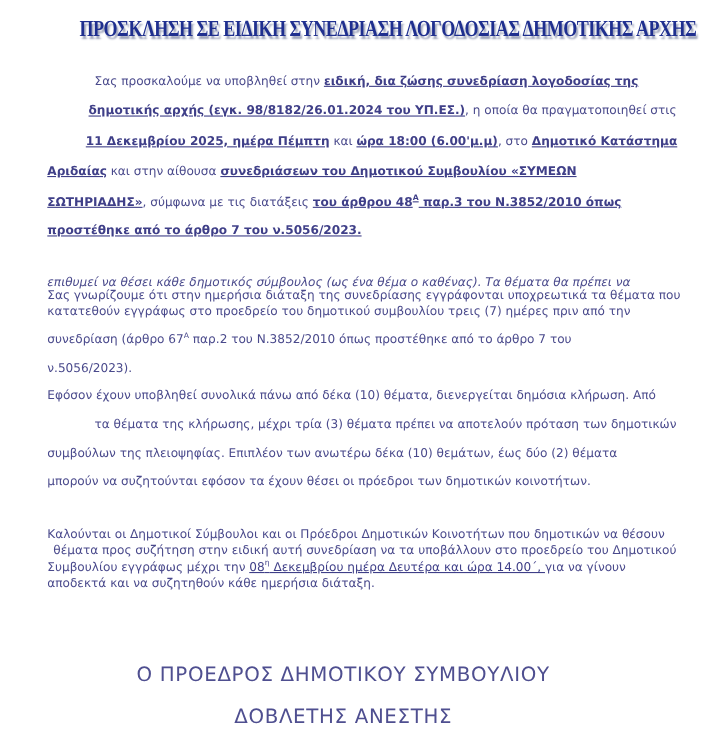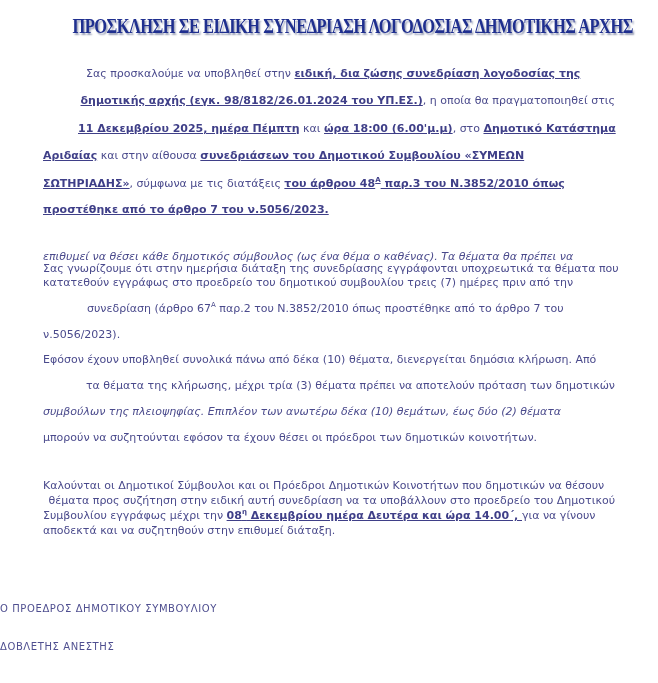--- a/index.html
+++ b/index.html
@@ -6,22 +6,22 @@
   body { width:658px; height:683px; position:relative; overflow:hidden;
          font-family:"DejaVu Sans", sans-serif; color:#4a4a8c; }
   .title { position:absolute; left:0; top:14px; width:658px; text-align:center;
            font-family:"Liberation Serif", serif; font-weight:bold; font-size:21px;
            color:#1f2f8f; letter-spacing:-0.6px; transform:scaleX(0.78); transform-origin:center;
            text-shadow:2px 2px 2px #9aa0b8; white-space:nowrap; }
   .block { position:absolute; left:43px; width:572px; font-size:11px; }
   .line { position:absolute; left:0; width:572px; white-space:nowrap; height:16px; line-height:16px; }
   b, .b { font-weight:bold; color:#3f3f88;text-decoration:underline; }
   sup { font-size:7px; vertical-align:5px; line-height:0; }
-  .u { text-decoration:underline; font-weight:bold; color:#3f3f88; }
-  .sig { position:absolute; left:0; width:624px; font-size:10px; color:#4f4f90; letter-spacing:0.6px; }
+  .u { text-decoration:underline; font-weight:normal; color:#3f3f88; }
+  .sig { position:absolute; left:0; width:624px; text-align:center; font-size:18px; color:#4f4f90; letter-spacing:0.6px; }
 </style>
 </head>
 <body>
 
 <div class="title">ΠΡΟΣΚΛΗΣΗ ΣΕ ΕΙΔΙΚΗ ΣΥΝΕΔΡΙΑΣΗ ΛΟΓΟΔΟΣΙΑΣ ΔΗΜΟΤΙΚΗΣ ΑΡΧΗΣ</div>
 
 <div class="block" style="top:66px;">
   <div class="line" style="top:0; padding-left:43px; width:529px;">
     <span>Σας  προσκαλούμε να υποβληθεί στην </span><b>ειδική, δια ζώσης  συνεδρίαση λογοδοσίας της</b>
   </div>
@@ -39,36 +39,36 @@
   </div>
   <div class="line" style="top:136px;">
     <b>προστέθηκε από το άρθρο 7 του ν.5056/2023.</b>
   </div>
 </div>
 
 <div class="block" style="top:223px;">
   <div class="line" style="top:0;margin-top:38px;">Σας γνωρίζουμε ότι στην ημερήσια διάταξη της συνεδρίασης εγγράφονται υποχρεωτικά τα θέματα που</div>
   <div class="line" style="top:26px;font-style:italic;">επιθυμεί να θέσει κάθε δημοτικός σύμβουλος (ως ένα θέμα ο καθένας). Τα θέματα θα πρέπει να</div>
   <div class="line" style="top:52px;">κατατεθούν εγγράφως  στο προεδρείο του δημοτικού συμβουλίου τρεις (7) ημέρες πριν από την</div>
-  <div class="line" style="top:78px;margin-left:44px;">
+  <div class="line" style="top:78px;">
     <span>συνεδρίαση (άρθρο 67</span><sup>Α</sup><span> παρ.2 του Ν.3852/2010 όπως προστέθηκε από το άρθρο 7 του</span>
   </div>
   <div class="line" style="top:104px;">ν.5056/2023).</div>
 </div>
 
 <div class="block" style="top:352px;">
   <div class="line" style="top:0;">Εφόσον έχουν υποβληθεί συνολικά πάνω από δέκα (10) θέματα, διενεργείται δημόσια κλήρωση. Από</div>
   <div class="line" style="top:26px;text-align:right;">τα θέματα της κλήρωσης, μέχρι τρία (3) θέματα πρέπει να αποτελούν πρόταση των δημοτικών</div>
-  <div class="line" style="top:52px;font-style:italic;">συμβούλων της πλειοψηφίας. Επιπλέον των ανωτέρω δέκα (10) θεμάτων, έως δύο (2) θέματα</div>
+  <div class="line" style="top:52px;">συμβούλων της πλειοψηφίας. Επιπλέον των ανωτέρω δέκα (10) θεμάτων, έως δύο (2) θέματα</div>
   <div class="line" style="top:78px;">μπορούν να συζητούνται εφόσον τα έχουν θέσει οι πρόεδροι των δημοτικών κοινοτήτων.</div>
 </div>
 
 <div class="block" style="top:478px;">
   <div class="line" style="top:0;">Καλούνται οι Δημοτικοί Σύμβουλοι και οι Πρόεδροι Δημοτικών Κοινοτήτων που δημοτικών  να θέσουν</div>
   <div class="line" style="top:15px;text-align:right;">θέματα προς συζήτηση στην ειδική αυτή συνεδρίαση  να τα υποβάλλουν στο προεδρείο του Δημοτικού</div>
   <div class="line" style="top:30px;">
     <span>Συμβουλίου  εγγράφως μέχρι την </span><span class="u"><span>08</span><sup>η</sup><span> Δεκεμβρίου ημέρα Δευτέρα   και ώρα 14.00΄, </span></span><span> για να γίνουν</span>
   </div>
-  <div class="line" style="top:45px;">αποδεκτά και να συζητηθούν στην επιθυμεί διάταξη.</div>
+  <div class="line" style="top:45px;">αποδεκτά και να συζητηθούν κάθε ημερήσια διάταξη.</div>
 </div>
 
 <div class="sig" style="top:603px;">Ο ΠΡΟΕΔΡΟΣ ΔΗΜΟΤΙΚΟΥ ΣΥΜΒΟΥΛΙΟΥ</div>
 <div class="sig" style="top:641px;">ΔΟΒΛΕΤΗΣ ΑΝΕΣΤΗΣ</div>
 
 </body></html>

